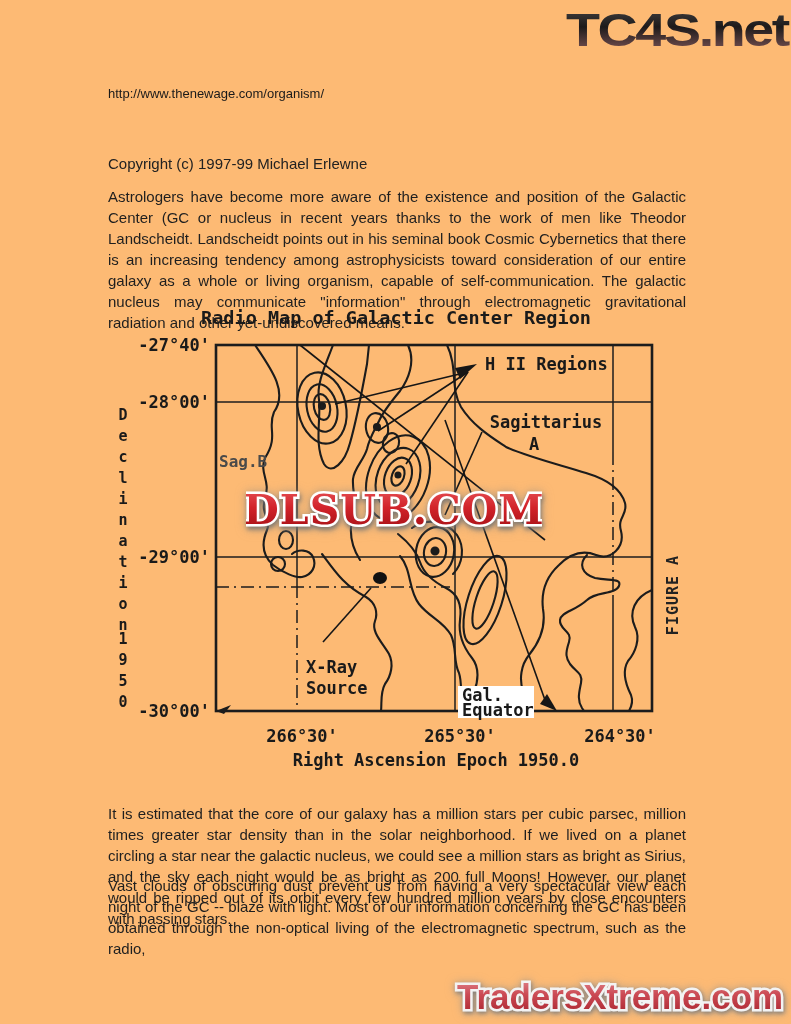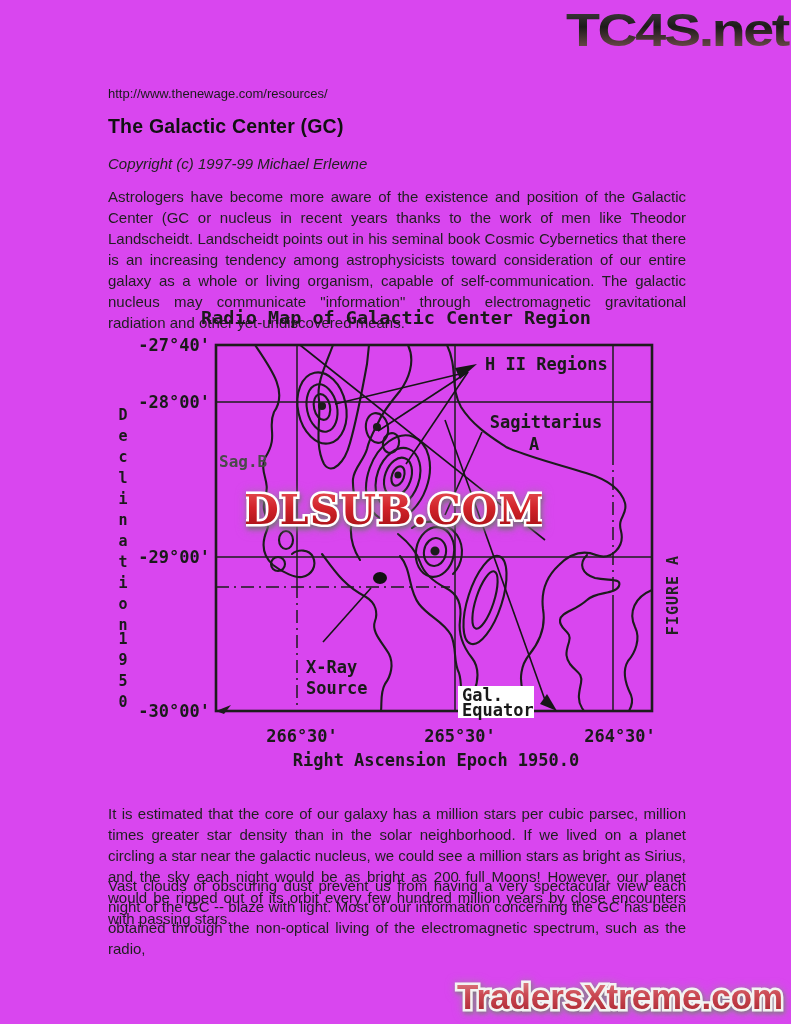--- a/index.html
+++ b/index.html
@@ -1,21 +1,21 @@
 <!DOCTYPE html>
 <html><head>
 <meta charset="utf-8">
 <style>
   html,body{margin:0;padding:0;background:#fff;}
-  .page{position:relative;width:791px;height:1024px;background:#d946ef;overflow:hidden;
+  .page{position:relative;width:791px;height:1024px;background:#fdba74;overflow:hidden;
         font-family:"Liberation Sans",sans-serif;color:#1e1e1e;}
   .abs{position:absolute;}
   .url-line{left:108px;top:86px;font-size:13px;color:#1a1a1a;}
   .page-title{left:108px;top:115px;font-size:19.5px;font-weight:bold;color:#111;letter-spacing:.2px;}
-  .copyright{left:108px;top:155px;font-size:15px;font-style:italic;color:#222;}
+  .copyright{left:108px;top:155px;font-size:15px;color:#222;}
   .para{left:108px;width:578px;font-size:15px;line-height:21px;text-align:justify;color:#1f1f1f;}
   .p1{top:186px;} .p2{top:803px;} .p3{top:875px;}
   
   .vert-label{left:114px;font-family:"DejaVu Sans Mono",monospace;font-weight:bold;font-size:15px;
               color:#1a1a1a;writing-mode:vertical-rl;text-orientation:upright;letter-spacing:3px;}
   .decl-word{top:406px;} .decl-epoch{top:630px;}
   .figure-a{left:617px;top:586px;width:112px;text-align:center;font-family:"DejaVu Sans Mono",monospace;
             font-weight:bold;font-size:15px;color:#222;transform:rotate(-90deg);letter-spacing:1px;}
   
   .ft{font-family:"DejaVu Sans Mono",monospace;font-weight:bold;fill:#1a1a1a;}
@@ -46,22 +46,21 @@
     <defs>
       <linearGradient id="tcgrad" x1="0" y1="0" x2="0" y2="1">
         <stop offset="0" stop-color="#4b4949"></stop>
         <stop offset="0.45" stop-color="#1d1a1a"></stop>
         <stop offset="1" stop-color="#8a5c5c"></stop>
       </linearGradient>
     </defs>
     <text class="tc4s-text" x="232" y="44" text-anchor="end" fill="url(#tcgrad)" textLength="222" lengthAdjust="spacingAndGlyphs">TC4S.net</text>
   </svg>
 
-  <div class="abs url-line">http://www.thenewage.com/resources/</div>
-  <div class="abs page-title">The Galactic Center (GC)</div>
+  <div class="abs url-line">http://www.thenewage.com/organism/</div>
   <div class="abs copyright">Copyright (c) 1997-99 Michael Erlewne</div>
 
   <div class="abs para p1">Astrologers have become more aware of the existence and position of the Galactic Center (GC or nucleus in recent years thanks to the work of men like Theodor Landscheidt. Landscheidt points out in his seminal book Cosmic Cybernetics that there is an increasing tendency among astrophysicists toward consideration of our entire galaxy as a whole or living organism, capable of self-communication. The galactic nucleus may communicate "information" through electromagnetic gravitational radiation and other yet-undiscovered means.</div>
   <div class="abs para p2">It is estimated that the core of our galaxy has a million stars per cubic parsec, million times greater star density than in the solar neighborhood.  If we lived on a planet circling a star near the galactic nucleus, we could see a million stars as bright as Sirius, and the sky each night would be as bright as 200 full Moons! However, our planet would be ripped out of its orbit every few hundred million years by close encounters with passing stars.</div>
   <div class="abs para p3">Vast clouds of obscuring dust prevent us from having a very spectacular view each night of the GC -- blaze with light. Most of our information concerning the GC has been obtained through the non-optical living of the electromagnetic spectrum, such as the radio,</div>
 
   <svg class="abs" style="left:90px;top:302px;" width="600" height="470" viewBox="0 0 600 470">
 
     <text class="ft t-title" x="306" y="22" text-anchor="middle">Radio Map of Galactic Center Region</text>
 

